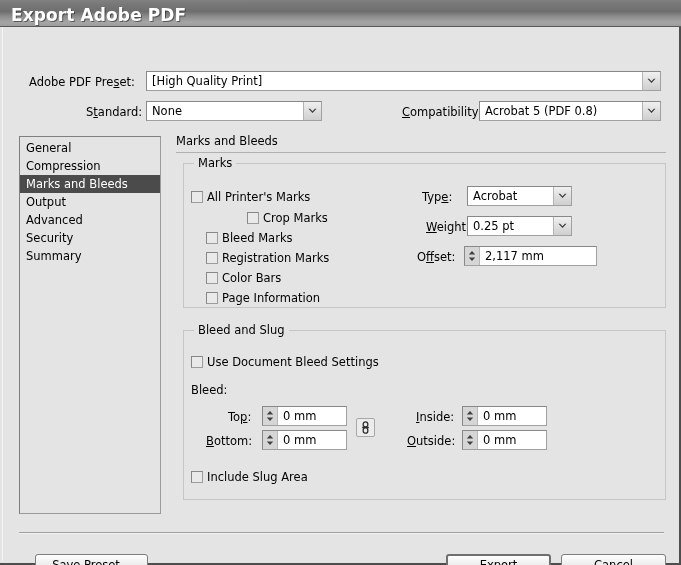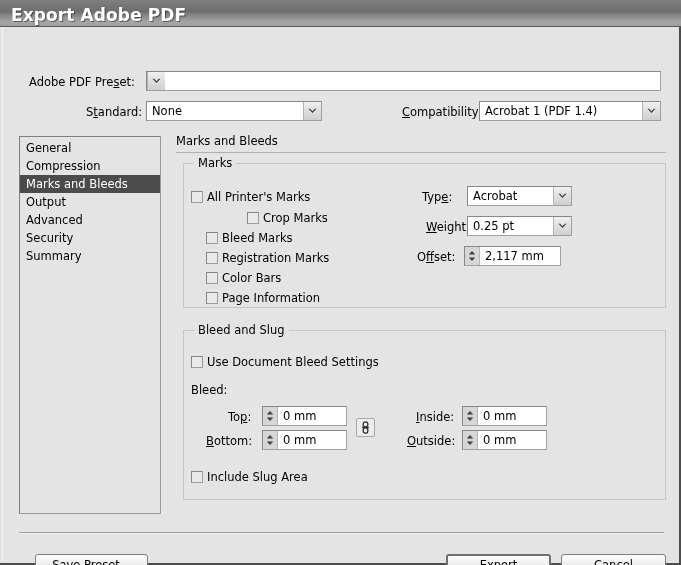--- a/index.html
+++ b/index.html
@@ -201,40 +201,41 @@
 <div id="dialog">
 
   <div id="titlebar">
     <span class="tl-text">Export Adobe PDF</span>
   </div>
 
   <div id="client">
 
     <div class="lbl" style="left:26px; top:48px;"><span>Adobe PDF Pre</span><u>s</u><span>et:</span></div>
     <div class="field" style="left:143px; top:44px; width:515px;">
+      <span class="val">[High Quality Print]</span>
       <span class="ddbtn">
         <svg width="9" height="6" viewBox="0 0 9 6">
             <path d="M0.5 0.8 L4.5 5 L8.5 0.8 L6.9 0.8 L4.5 3.3 L2.1 0.8 Z" fill="#3a3a3a"></path>
           </svg>
       </span>
     </div>
 
     <div class="lbl" style="left:83px; top:78px;"><span>S</span><u>t</u><span>andard:</span></div>
     <div class="field" style="left:143px; top:74px; width:176px;">
       <span class="val">None</span>
       <span class="ddbtn">
         <svg width="9" height="6" viewBox="0 0 9 6">
             <path d="M0.5 0.8 L4.5 5 L8.5 0.8 L6.9 0.8 L4.5 3.3 L2.1 0.8 Z" fill="#3a3a3a"></path>
           </svg>
       </span>
     </div>
 
     <div class="lbl" style="left:399px; top:78px;"><span></span><u>C</u><span>ompatibility:</span></div>
     <div class="field" style="left:476px; top:74px; width:182px;">
-      <span class="val">Acrobat 1 (PDF 1.4)</span>
+      <span class="val">Acrobat 5 (PDF 0.8)</span>
       <span class="ddbtn">
         <svg width="9" height="6" viewBox="0 0 9 6">
             <path d="M0.5 0.8 L4.5 5 L8.5 0.8 L6.9 0.8 L4.5 3.3 L2.1 0.8 Z" fill="#3a3a3a"></path>
           </svg>
       </span>
     </div>
 
     <div id="navlist">
       <div class="navitem">General</div>
       <div class="navitem">Compression</div>
@@ -291,21 +292,21 @@
     <div class="field" style="left:464px; top:189px; width:105px;">
       <span class="val">0.25 pt</span>
       <span class="ddbtn">
         <svg width="9" height="6" viewBox="0 0 9 6">
             <path d="M0.5 0.8 L4.5 5 L8.5 0.8 L6.9 0.8 L4.5 3.3 L2.1 0.8 Z" fill="#3a3a3a"></path>
           </svg>
       </span>
     </div>
 
     <div class="lbl" style="left:414px; top:223px;"><span>O</span><u>f</u><span>fset:</span></div>
-    <div class="field" style="left:461px; top:219px; width:97px;">
+    <div class="field" style="left:461px; top:219px; width:133px;">
       <span class="spin">
         <svg width="8" height="12" viewBox="0 0 8 12">
           <path d="M4 1 L7.2 4.6 L0.8 4.6 Z" fill="#404040"></path>
           <path d="M4 11 L0.8 7.4 L7.2 7.4 Z" fill="#404040"></path>
         </svg>
       </span>
       <span class="val">2,117 mm</span>
     </div>
 
     <div class="groupbox" style="left:180px; top:303px; width:483px; height:170px;">

